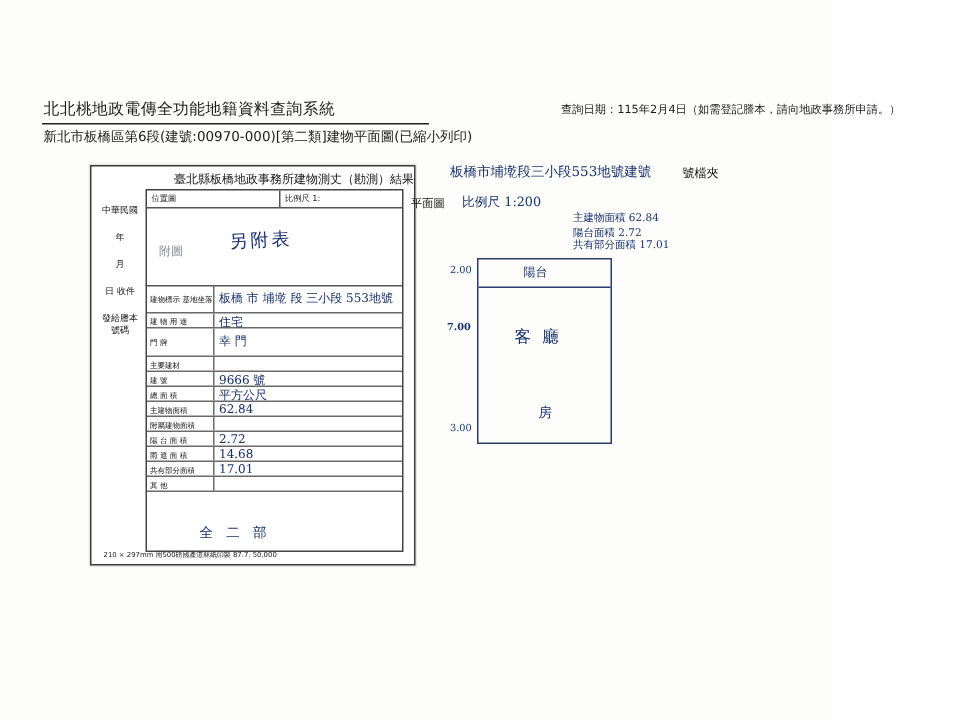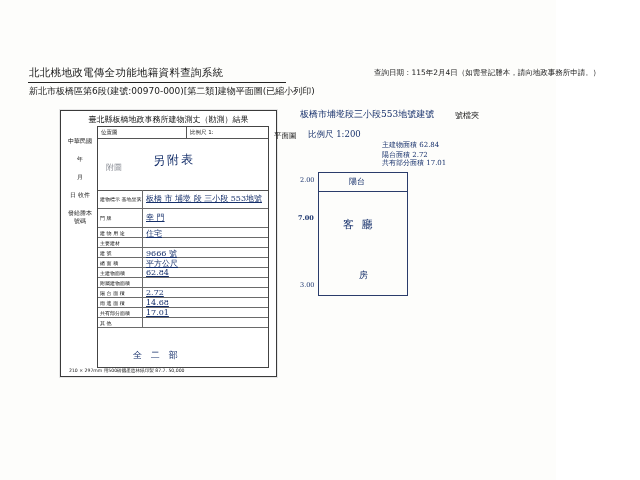--- a/index.html
+++ b/index.html
@@ -64,21 +64,21 @@
     width: 215px;
     height: 265px;
     border: 1px solid #3a3a3a;
     background: #fff;
     box-shadow: 0 0 0 1px #e7e7e7;
   }
   .form-title {
     position: absolute;
     left: 0; top: 3px;
     width: 100%;
-    text-align: center;
+    text-align: right;
     font-size: 8px;
     color: #111;
     white-space: nowrap;
   }
   .form-inner {
     position: absolute;
     left: 36px;
     top: 15px;
     width: 170px;
     height: 240px;
@@ -137,21 +137,20 @@
     width: 42px;
     letter-spacing: 0px;
   }
   .row .vl {
     position: absolute; left: 44px; top: 0; width: 1px; height: 100%;
     background: #6a6a6a;
   }
   .row .val {
     position: absolute; left: 48px; top: 0px;
     font-size: 8px;
-    text-decoration: underline;
   }
   .tall { height: 18px; }
   .tall .lab { top: 6px; }
   .tall .val { top: 3px; }
 
   .left-vert {
     position: absolute;
     left: 6px;
     top: 26px;
     width: 26px;
@@ -241,29 +240,29 @@
         <span class="hand hw-1">另附表</span>
         <span class="hand hw-faint">附圖</span>
       </div>
 
       <div class="rows">
         <div class="row tall">
           <span class="lab">建物標示 基地坐落</span>
           <span class="vl"></span>
           <span class="val hand">板橋 市 埔墘 段 三小段 553地號</span>
         </div>
+        <div class="row">
+          <span class="lab">建 物 用 途</span>
+          <span class="vl"></span>
+          <span class="val hand">住宅</span>
+        </div>
         <div class="row tall">
           <span class="lab">門 牌</span>
           <span class="vl"></span>
           <span class="val hand">幸 門</span>
-        </div>
-        <div class="row">
-          <span class="lab">建 物 用 途</span>
-          <span class="vl"></span>
-          <span class="val hand">住宅</span>
         </div>
         <div class="row">
           <span class="lab">主要建材</span>
           <span class="vl"></span>
           <span class="val hand"></span>
         </div>
         <div class="row">
           <span class="lab">建 號</span>
           <span class="vl"></span>
           <span class="val hand">9666 號</span>

